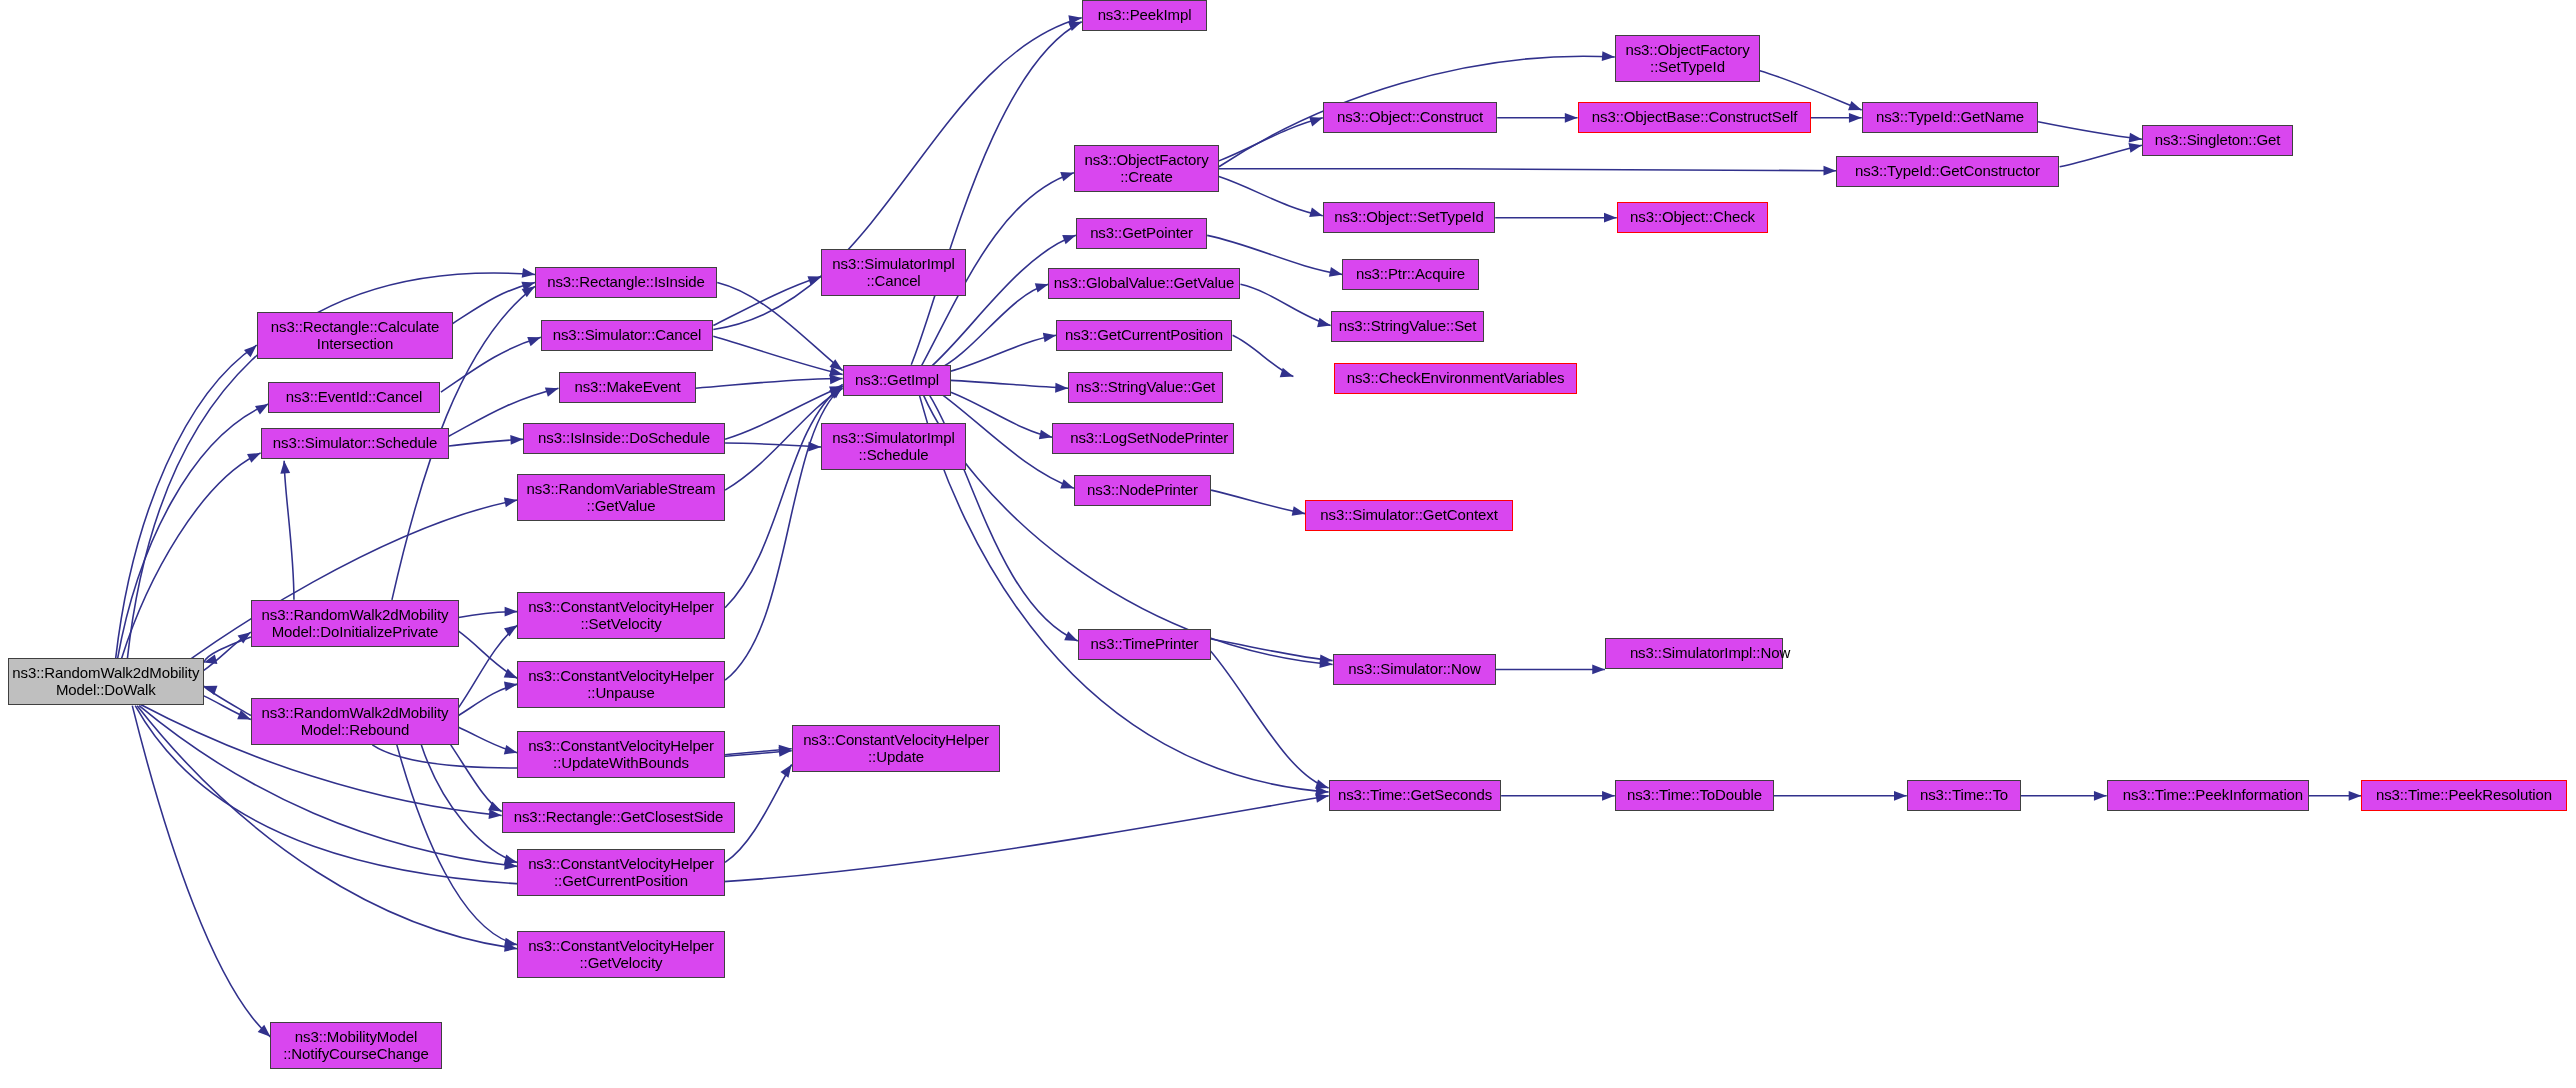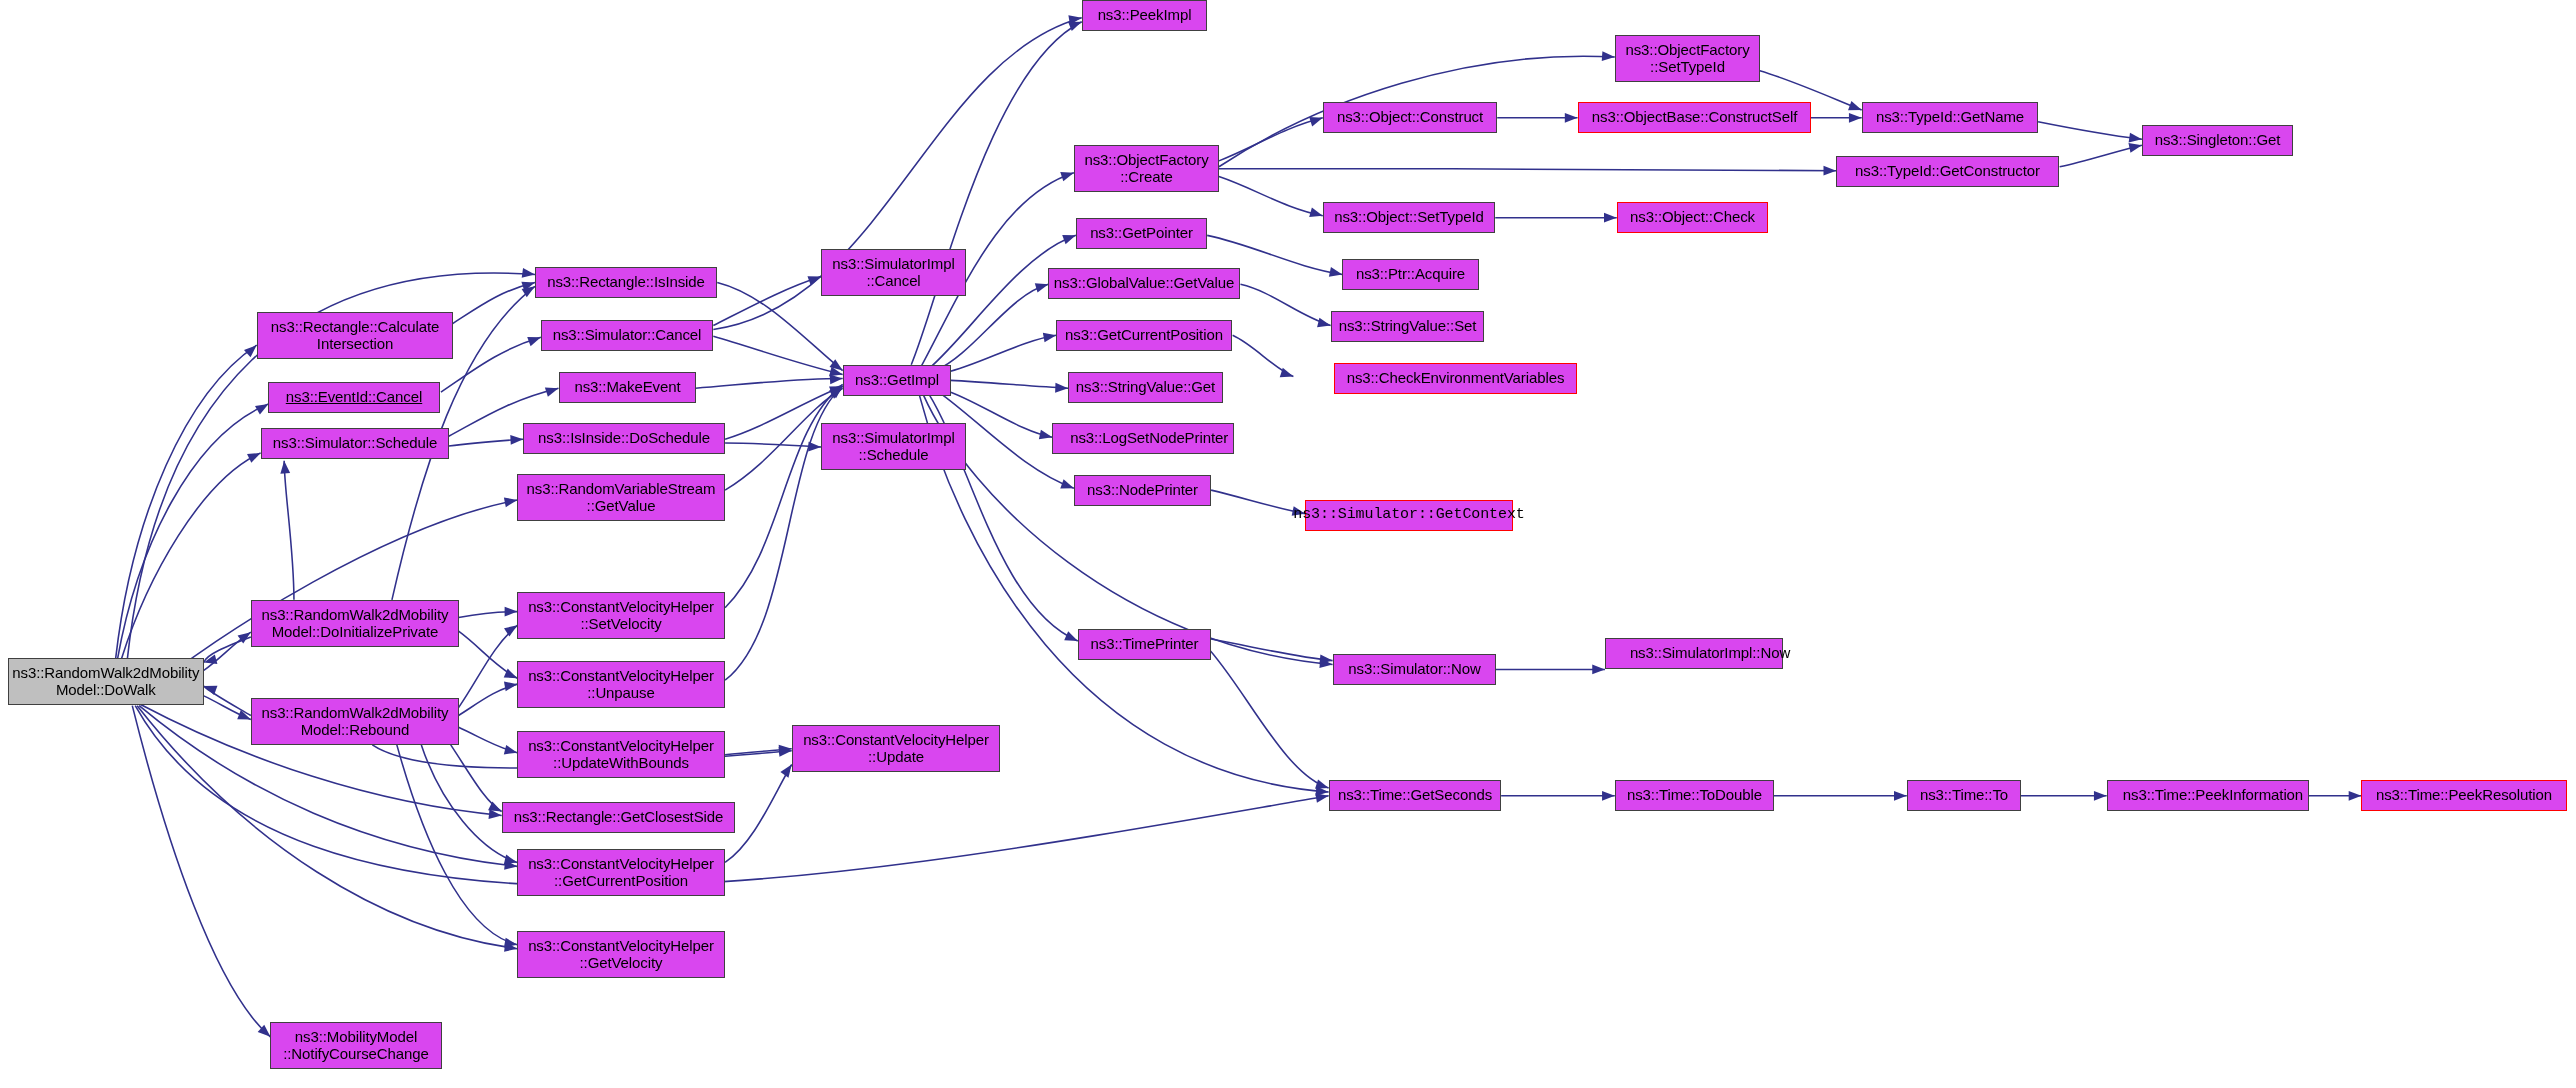--- a/index.html
+++ b/index.html
@@ -200,21 +200,21 @@
       <polygon points="0,0 -13,-5 -13,5" fill="#31318c" transform="translate(1946,812) rotate(0)"></polygon>
       <path d="M 2062 812 C 2090 812 2120 812 2150 812" fill="none" stroke="#31318c" stroke-width="1.6"></path>
       <polygon points="0,0 -13,-5 -13,5" fill="#31318c" transform="translate(2150,812) rotate(0)"></polygon>
       <path d="M 2356 812 C 2375 812 2392 812 2410 812" fill="none" stroke="#31318c" stroke-width="1.6"></path>
       <polygon points="0,0 -13,-5 -13,5" fill="#31318c" transform="translate(2410,812) rotate(0)"></polygon>
     </svg>
 <div class="node root" style="left: 7.8px; top: 658px; width: 196px; height: 47px;"><span class="lbl">ns3::RandomWalk2dMobility
 Model::DoWalk</span></div>
     <div class="node" style="left: 257px; top: 312px; width: 196px; height: 47px;"><span class="lbl">ns3::Rectangle::Calculate
 Intersection</span></div>
-    <div class="node" style="left: 268px; top: 382px; width: 172px; height: 31px; text-decoration: underline;"><span class="lbl">ns3::EventId::Cancel</span></div>
+    <div class="node" style="left: 268px; top: 382px; width: 172px; height: 31px;"><span class="lbl">ns3::EventId::Cancel</span></div>
     <div class="node" style="left: 261px; top: 428px; width: 188px; height: 31px;"><span class="lbl">ns3::Simulator::Schedule</span></div>
     <div class="node" style="left: 251px; top: 600px; width: 208px; height: 47px;"><span class="lbl">ns3::RandomWalk2dMobility
 Model::DoInitializePrivate</span></div>
     <div class="node" style="left: 251px; top: 698px; width: 208px; height: 47px;"><span class="lbl">ns3::RandomWalk2dMobility
 Model::Rebound</span></div>
     <div class="node" style="left: 270px; top: 1022px; width: 172px; height: 47px;"><span class="lbl">ns3::MobilityModel
 ::NotifyCourseChange</span></div>
     <div class="node" style="left: 535px; top: 267px; width: 182px; height: 31px;"><span class="lbl">ns3::Rectangle::IsInside</span></div>
     <div class="node" style="left: 541px; top: 320px; width: 172px; height: 31px;"><span class="lbl">ns3::Simulator::Cancel</span></div>
     <div class="node" style="left: 559px; top: 372px; width: 137px; height: 31px;"><span class="lbl">ns3::MakeEvent</span></div>
@@ -247,21 +247,21 @@
     <div class="node" style="left: 1056px; top: 320px; width: 176px; height: 31px;"><span class="lbl">ns3::GetCurrentPosition</span></div>
     <div class="node" style="left: 1068px; top: 372px; width: 155px; height: 31px;"><span class="lbl">ns3::StringValue::Get</span></div>
     <div class="node" style="left: 1052px; top: 423px; width: 182px; height: 31px; justify-content: flex-end;"><span class="lbl">ns3::LogSetNodePrinter</span></div>
     <div class="node" style="left: 1074px; top: 475px; width: 137px; height: 31px;"><span class="lbl">ns3::NodePrinter</span></div>
     <div class="node" style="left: 1078px; top: 629px; width: 133px; height: 31px;"><span class="lbl">ns3::TimePrinter</span></div>
     <div class="node" style="left: 1323px; top: 102px; width: 174px; height: 31px;"><span class="lbl">ns3::Object::Construct</span></div>
     <div class="node" style="left: 1323px; top: 202px; width: 172px; height: 31px;"><span class="lbl">ns3::Object::SetTypeId</span></div>
     <div class="node" style="left: 1342px; top: 259px; width: 137px; height: 31px;"><span class="lbl">ns3::Ptr::Acquire</span></div>
     <div class="node" style="left: 1331px; top: 311px; width: 153px; height: 31px;"><span class="lbl">ns3::StringValue::Set</span></div>
     <div class="node red" style="left: 1293px; top: 363px; width: 243px; height: 31px; margin-left: 41px;"><span class="lbl">ns3::CheckEnvironmentVariables</span></div>
-    <div class="node red" style="left: 1305px; top: 500px; width: 208px; height: 31px; font-family: Liberation Mono, monospace;"><span class="lbl">ns3::Simulator::GetContext</span></div>
+    <div class="node red" style="left: 1305px; top: 500px; width: 208px; height: 31px;"><span class="lbl">ns3::Simulator::GetContext</span></div>
     <div class="node" style="left: 1333px; top: 654px; width: 163px; height: 31px;"><span class="lbl">ns3::Simulator::Now</span></div>
     <div class="node" style="left: 1329px; top: 780px; width: 172px; height: 31px;"><span class="lbl">ns3::Time::GetSeconds</span></div>
     <div class="node" style="left: 1615px; top: 35px; width: 145px; height: 47px;"><span class="lbl">ns3::ObjectFactory
 ::SetTypeId</span></div>
     <div class="node red" style="left: 1578px; top: 102px; width: 233px; height: 31px;"><span class="lbl">ns3::ObjectBase::ConstructSelf</span></div>
     <div class="node red" style="left: 1617px; top: 202px; width: 151px; height: 31px;"><span class="lbl">ns3::Object::Check</span></div>
     <div class="node" style="left: 1862px; top: 102px; width: 176px; height: 31px;"><span class="lbl">ns3::TypeId::GetName</span></div>
     <div class="node" style="left: 1836px; top: 156px; width: 223px; height: 31px;"><span class="lbl">ns3::TypeId::GetConstructor</span></div>
     <div class="node" style="left: 2142px; top: 125px; width: 151px; height: 31px;"><span class="lbl">ns3::Singleton::Get</span></div>
     <div class="node" style="left: 1605px; top: 638px; width: 178px; height: 31px; padding-left: 32px;"><span class="lbl">ns3::SimulatorImpl::Now</span></div>

